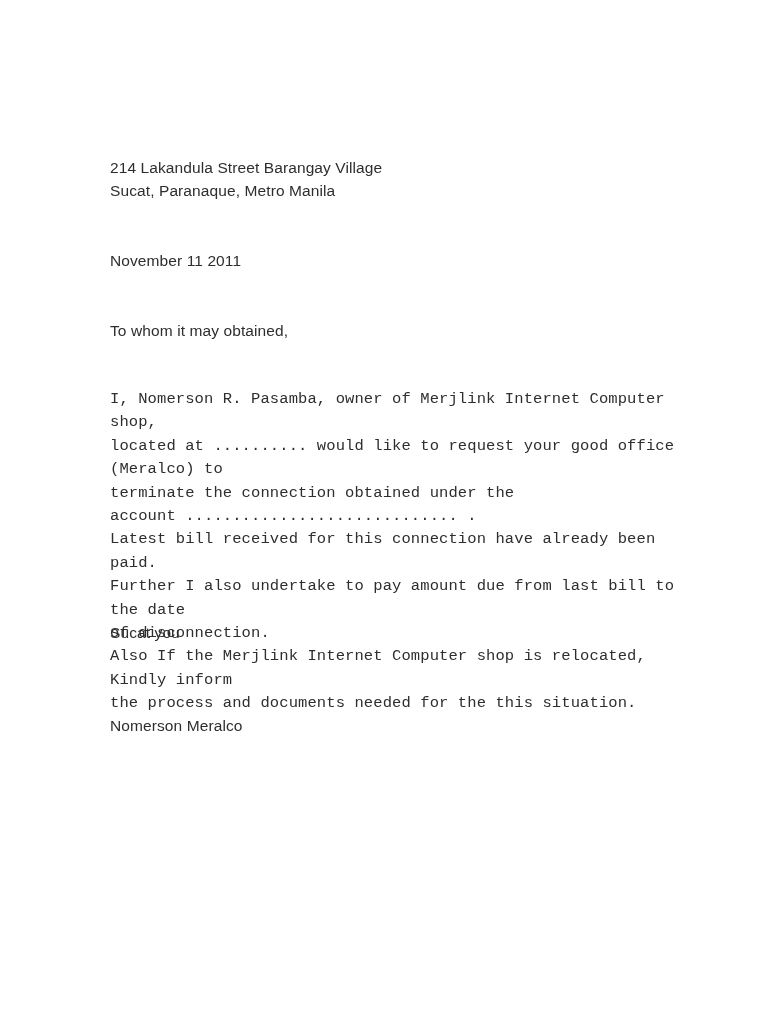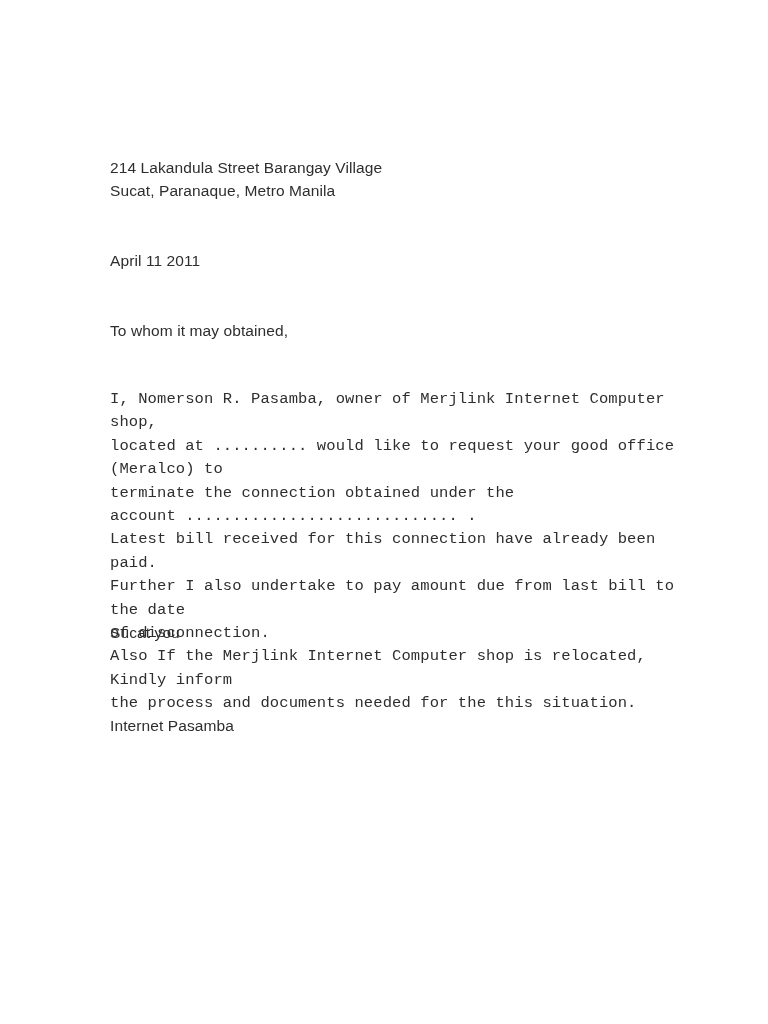--- a/index.html
+++ b/index.html
@@ -33,31 +33,31 @@
   .valediction    { top: 667px; }
   .signature      { top: 714px; }
 </style>
 </head>
 <body>
 
 <div class="page">
   <div class="block sender-address">214 Lakandula Street Barangay Village
 Sucat, Paranaque, Metro Manila</div>
 
-  <div class="block letter-date">April 11 2011</div>
+  <div class="block letter-date">November 11 2011</div>
 
   <div class="block salutation">To whom it may obtained,</div>
 
   <div class="block letter-body">I, Nomerson R. Pasamba, owner of Merjlink Internet Computer shop,
 located at .......... would like to request your good office (Meralco) to
 terminate the connection obtained under the
 account ............................. .
 Latest bill received for this connection have already been paid.
 Further I also undertake to pay amount due from last bill to the date
 of disconnection.
 Also If the Merjlink Internet Computer shop is relocated, Kindly inform
 the process and documents needed for the this situation.</div>
 
   <div class="block closing-thanks">Sucat you</div>
 
 
-  <div class="block signature">Internet Pasamba</div>
+  <div class="block signature">Nomerson Meralco</div>
 </div>
 
 </body></html>

